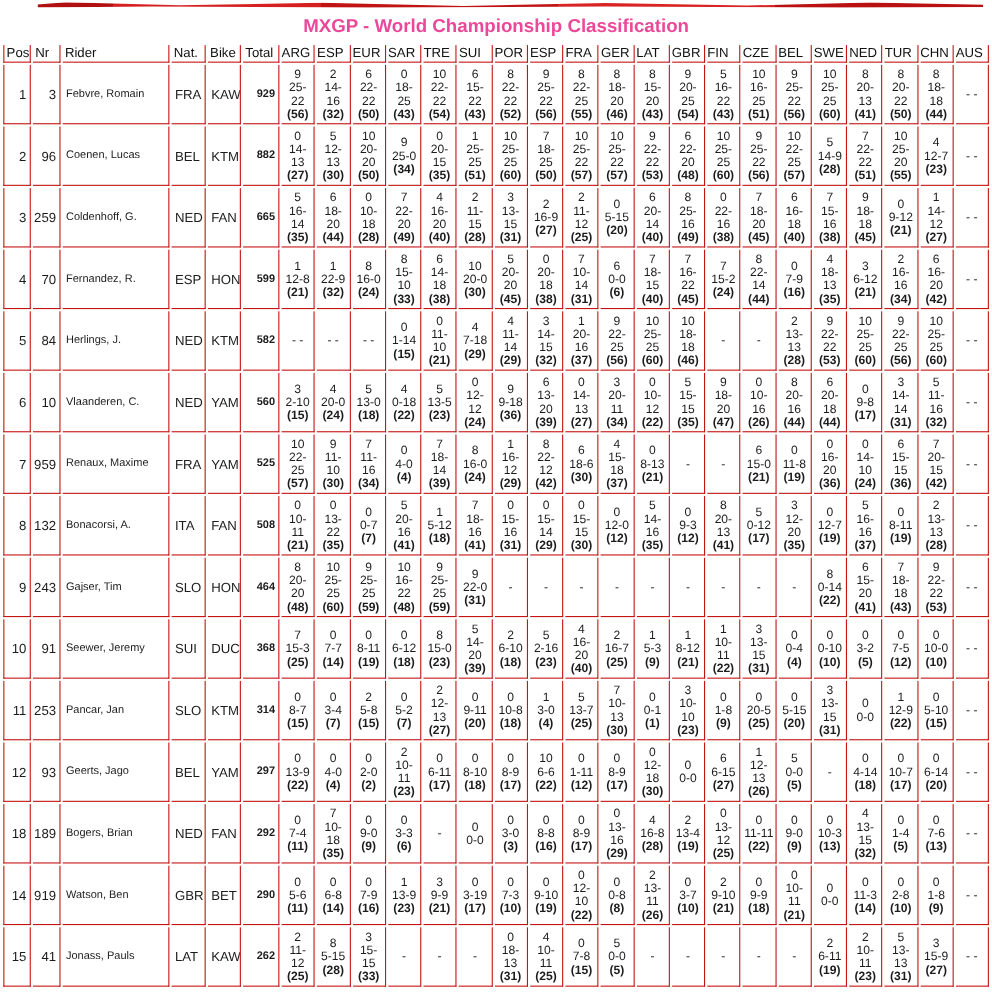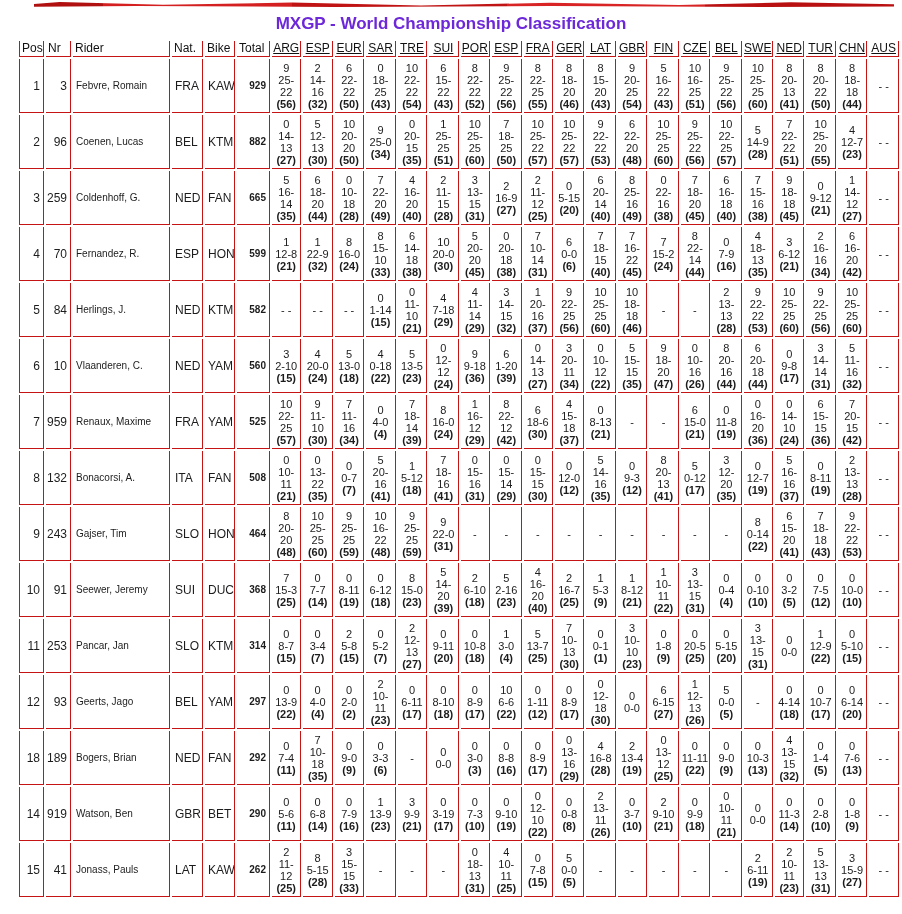--- a/index.html
+++ b/index.html
@@ -2,30 +2,30 @@
 <html style="--bc: #c41414; --tx: #1c1c1c;"><head>
 <meta charset="utf-8">
 <style>
   :root{ --bc:#c41414; --tx:#1c1c1c; }
   html,body{margin:0;padding:0;background:#fff;}
   body{width:902px;height:914px;overflow:hidden;color:var(--tx);
        font-family:"Liberation Sans","DejaVu Sans",sans-serif;}
   .top-line{height:5px;margin:2px 8px 0 34px;
     background:linear-gradient(90deg,#b01010 0 8%,#d42020 8% 30%,#c01313 30% 55%,#d82424 55% 78%,#b91111 78% 100%);
     clip-path:polygon(0 40%,3% 0,15% 55%,30% 10%,45% 70%,60% 15%,75% 60%,88% 5%,100% 45%,100% 88%,85% 100%,60% 80%,35% 100%,12% 78%,0 95%);}
-  .page-title{font-size:17px;font-weight:bold;text-align:center;margin:7px 0 5px 0;color:#6d28d9;}
+  .page-title{font-size:17px;font-weight:bold;text-align:center;margin:7px 0 5px 0;color:#ec4899;}
   table.classification{border-collapse:separate;border-spacing:2px;table-layout:fixed;
-    width:900px;margin:0 1px;padding-left:16px;}
+    width:900px;margin:0 1px;}
   th,td{overflow:hidden;border-right:1px solid var(--bc);border-bottom:1px solid var(--bc);
     padding:0;box-sizing:border-box;}
   th:first-child,td:first-child{border-left:1px solid var(--bc);}
   thead th{font-weight:normal;font-size:12px;text-align:left;height:15px;
     white-space:nowrap;padding:0 0 1px 2px;vertical-align:bottom;color:#111;}
   thead th.h-total{font-weight:normal;}
-  thead th.gh{text-align:center;padding-left:0;text-decoration:underline;}
+  thead th.gh{padding-left:0;}
   tbody td{height:54px;font-size:11px;vertical-align:middle;color:#1c1c1c;}
   td.pos,td.nr{text-align:right;padding-right:3px;font-size:12px;}
   td.rider{padding-left:3px;font-size:10px;white-space:nowrap;}
   td.nat,td.bike{padding-left:3px;font-size:12px;}
   td.total{font-weight:bold;text-align:right;padding-right:3px;font-size:10px;}
   td.gp{text-align:center;line-height:12px;}
   td.gp .m{max-width:27px;margin:0 auto;}
   td.gp .tt{font-weight:bold;}
   td.gp.dash{text-align:center;}
 </style>
@@ -632,21 +632,21 @@
           <div class="m">12-12</div>
           <div class="tt">(24)</div>
         </td>
         <td class="gp">
           <div class="q">9</div>
           <div class="m">9-18</div>
           <div class="tt">(36)</div>
         </td>
         <td class="gp">
           <div class="q">6</div>
-          <div class="m">1-20</div>
+          <div class="m">13-20</div>
           <div class="tt">(39)</div>
         </td>
         <td class="gp">
           <div class="q">0</div>
           <div class="m">14-13</div>
           <div class="tt">(27)</div>
         </td>
         <td class="gp">
           <div class="q">3</div>
           <div class="m">20-11</div>

